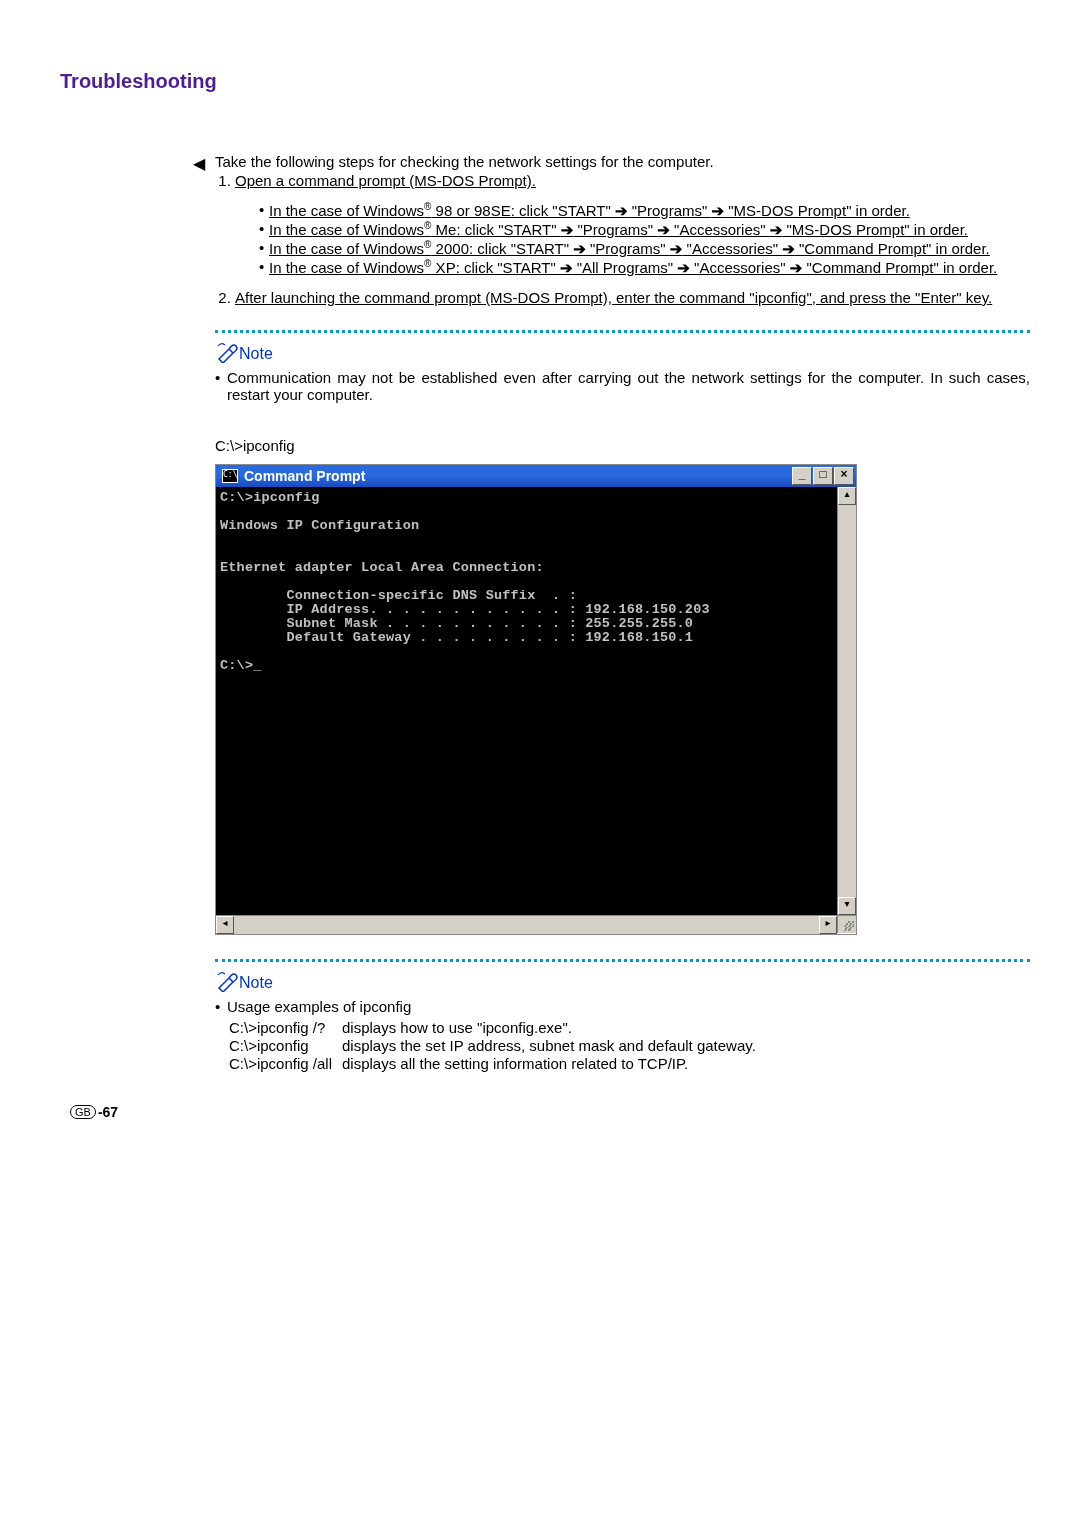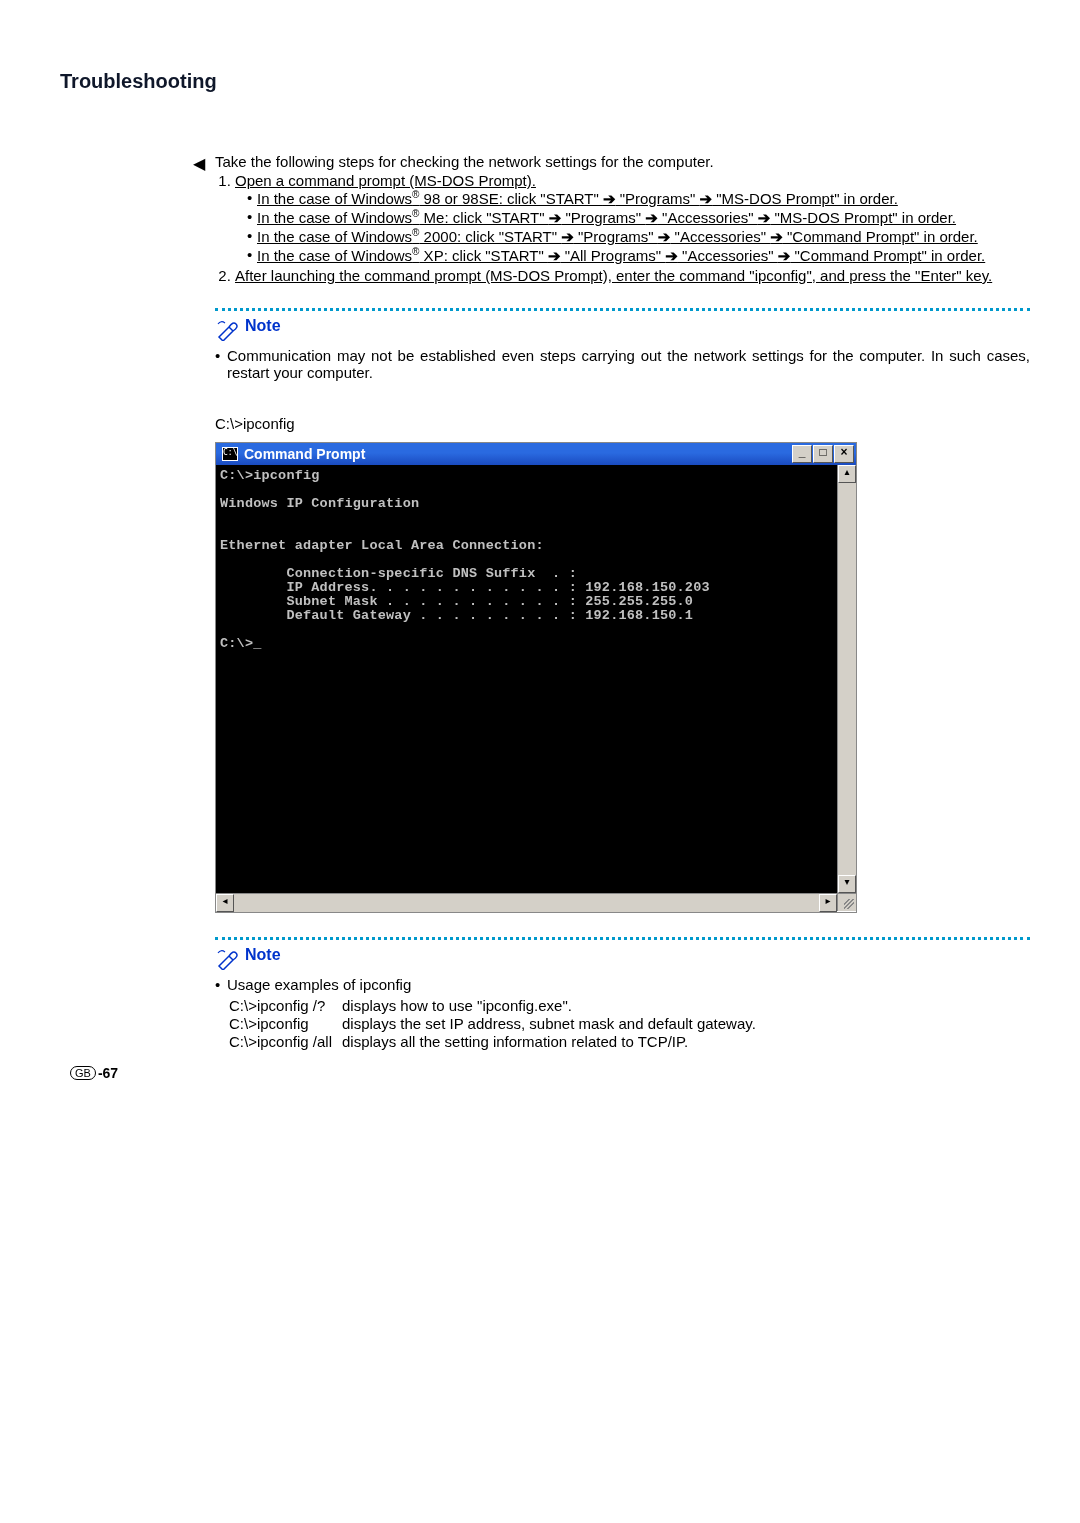--- a/index.html
+++ b/index.html
@@ -8,21 +8,21 @@
     background: #fff;
     font-family: Arial, Helvetica, sans-serif;
     font-size: 15px;
     color: #000;
     width: 1080px;
   }
   .page {
     padding: 70px 50px 50px 60px;
   }
   .section-title {
-    color: #0f172a;
+    color: #4c1d95;
     font-weight: bold;
     font-size: 20px;
     margin: 0 0 60px 0;
   }
   .content {
     margin-left: 155px;
     margin-right: 0;
   }
   .intro-line {
     margin: 0 0 2px 0;
@@ -37,21 +37,21 @@
   ol.steps {
     margin: 0;
     padding-left: 20px;
   }
   ol.steps > li {
     margin: 0 0 2px 0;
     text-align: justify;
     text-decoration: underline;
   }
   ul.bullets {
-    margin: 0;
+    margin: 12px;
     padding-left: 12px;
     list-style: none;
   }
   ul.bullets > li {
     margin: 0;
     position: relative;
     padding-left: 10px;
     text-align: justify;
   }
   ul.bullets > li:before {
@@ -67,24 +67,23 @@
     font-size: 10px;
     vertical-align: super;
   }
   .dotted-rule {
     border: none;
     border-top: 3px dotted #0099cc;
     margin: 24px 0 6px 0;
   }
   .note-row {
     display: flex;
-    align-items: flex-start;
-    gap: 6px;
+    align-items: flex-end;
+    gap: 0;
     margin: 4px 0 6px 0;
-    font-weight: bold;
   }
   .note-label {
     color: #0033cc;
     font-size: 16px;
   }
   .note-ul {
     margin: 0;
     padding-left: 0;
     list-style: none;
   }
@@ -224,21 +223,21 @@
   }
   .usage-table {
     margin: 4px 0 12px 14px;
     border-collapse: collapse;
   }
   .usage-table td {
     padding: 0 10px 1px 0;
     vertical-align: top;
   }
   .footer {
-    margin-top: 14px;
+    margin-top: 31px;
     margin-left: 10px;
     font-size: 14px;
     display: flex;
     align-items: center;
     gap: 2px;
   }
   .gb-pill {
     border: 1px solid #000;
     border-radius: 10px;
     padding: 0 4px;
@@ -276,21 +275,21 @@
 
     <hr class="dotted-rule">
     <div class="note-row">
       <svg class="pencil-icon" viewBox="0 0 24 24">
           <path fill="none" stroke="#0033cc" stroke-width="1.5" d="M4 20 L14 10 L18 14 L8 24 Z M14 10 Q18 4 21 7 Q24 10 18 14"></path>
           <path fill="none" stroke="#0033cc" stroke-width="1.2" d="M3 7 Q6 3 10 6"></path>
         </svg>
       <span class="note-label">Note</span>
     </div>
     <ul class="note-ul">
-      <li>Communication may not be established even steps carrying out the network settings for the computer. In such cases, restart your computer.</li>
+      <li>Communication may not be established even after carrying out the network settings for the computer. In such cases, restart your computer.</li>
     </ul>
 
     <div class="prompt-label">C:\&gt;ipconfig</div>
 
     <div class="cmd-window">
       <div class="cmd-titlebar">
         <div class="cmd-titlebar-icon">C:\</div>
         <div class="cmd-titlebar-text">Command Prompt</div>
         <div class="win-btns">
           <div class="win-btn">_</div>

